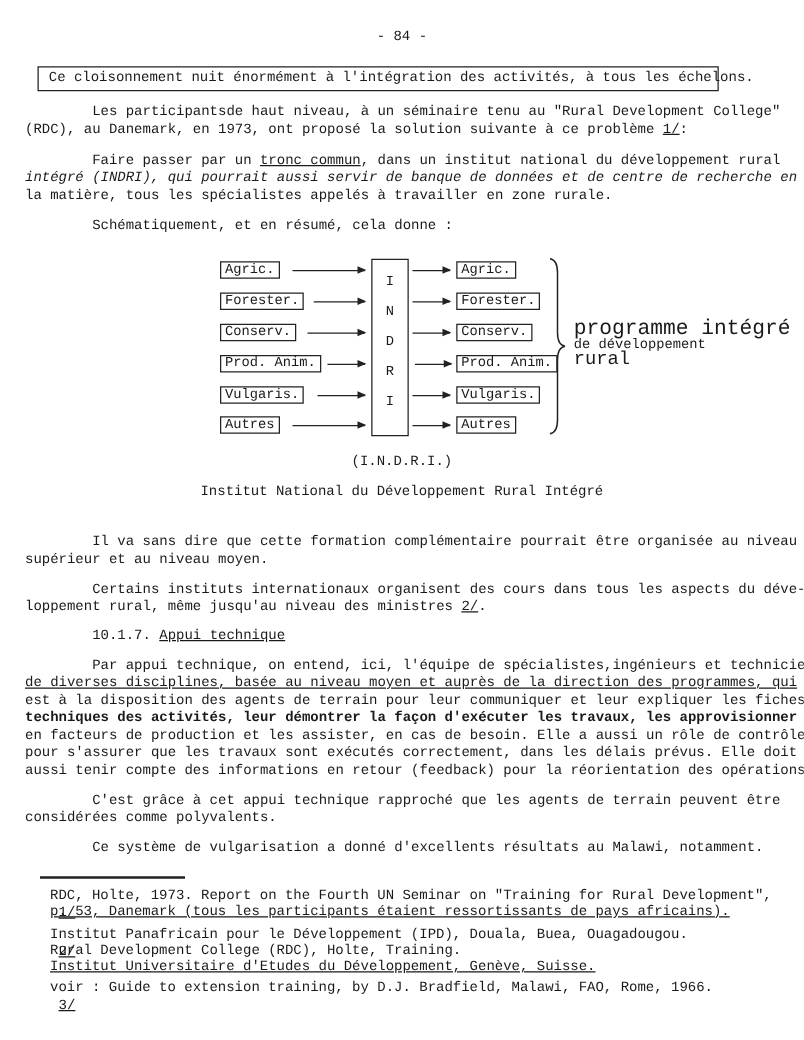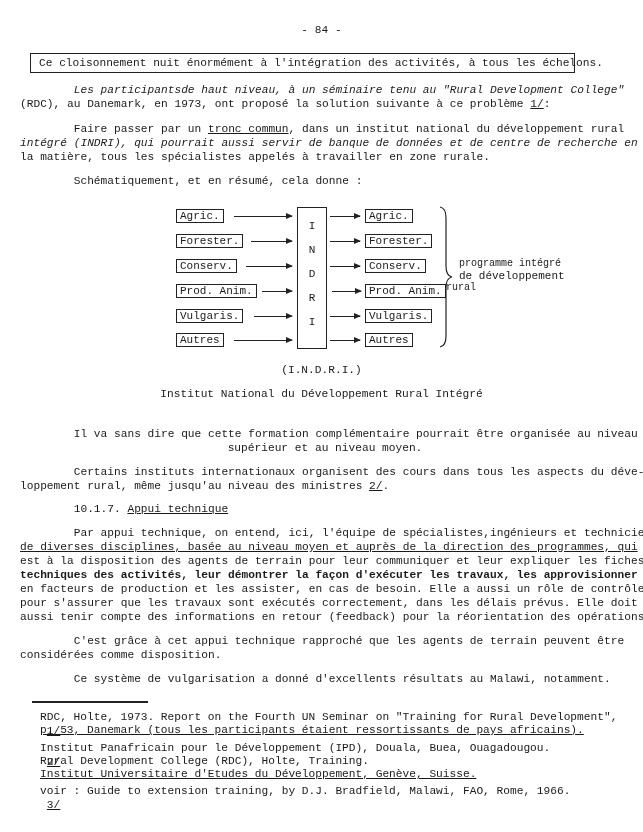--- a/index.html
+++ b/index.html
@@ -40,21 +40,21 @@
 </style>
 </head>
 <body>
 
 <div class="abs page-num">- 84 -</div>
 
 <div class="abs boxed">
   <span>Ce cloisonnement nuit énormément à l'intégration des activités, à tous les échelons.</span>
 </div>
 
-<div class="abs para" style="top:84px;font-style:italic;">        Les participantsde haut niveau, à un séminaire tenu au "Rural Development College"</div>
+<div class="abs para" style="top:84px;">        Les participantsde haut niveau, à un séminaire tenu au "Rural Development College"</div>
 <div class="abs para" style="top:98px;"><span>(RDC), au Danemark, en 1973, ont proposé la solution suivante à ce problème </span><span class="sup">1/</span><span>:</span></div>
 
 <div class="abs para" style="top:123px;"><span>        Faire passer par un </span><span class="u">tronc commun</span><span>, dans un institut national du développement rural</span></div>
 <div class="abs para" style="top:137px;font-style:italic;">intégré (INDRI), qui pourrait aussi servir de banque de données et de centre de recherche en</div>
 <div class="abs para" style="top:151px;">la matière, tous les spécialistes appelés à travailler en zone rurale.</div>
 
 <div class="abs para" style="top:175px;">        Schématiquement, et en résumé, cela donne :</div>
 
 <div>
 
@@ -91,46 +91,46 @@
   <div class="dbox" style="left:365px;top:234px;">Forester.</div>
   <div class="dbox" style="left:365px;top:259px;">Conserv.</div>
   <div class="dbox" style="left:365px;top:284px;">Prod. Anim.</div>
   <div class="dbox" style="left:365px;top:309px;">Vulgaris.</div>
   <div class="dbox" style="left:365px;top:333px;">Autres</div>
 
   <svg class="brace" width="16" height="142" viewBox="0 0 16 142">
     <path d="M2 1 Q8 2 8 12 L8 60 Q8 70 14 71 Q8 72 8 82 L8 130 Q8 140 2 141" fill="none" stroke="#222" stroke-width="1.2"></path>
   </svg>
 
-  <div class="abs" style="left:459px;top:258px;font-size:10px;line-height:12px;">programme intégré</div>
+  <div class="abs" style="left:459px;top:258px;font-size:17px;line-height:12px;">programme intégré</div>
   <div class="abs" style="left:459px;top:270px;font-size:11px;line-height:12px;">de développement</div>
-  <div class="abs" style="left:446px;top:282px;font-size:10px;line-height:12px;">rural</div>
+  <div class="abs" style="left:459px;top:282px;font-size:15px;line-height:12px;">rural</div>
 
   <div class="abs" style="left:0;width:643px;text-align:center;top:364px;">(I.N.D.R.I.)</div>
   <div class="abs" style="left:0;width:643px;text-align:center;top:388px;">Institut National du Développement Rural Intégré</div>
 </div>
 
 <div class="abs para" style="top:428px;">        Il va sans dire que cette formation complémentaire pourrait être organisée au niveau</div>
-<div class="abs para" style="top:442px;text-align:center;">supérieur et au niveau moyen.</div>
+<div class="abs para" style="top:442px;">supérieur et au niveau moyen.</div>
 
 <div class="abs para" style="top:466px;">        Certains instituts internationaux organisent des cours dans tous les aspects du déve-</div>
 <div class="abs para" style="top:480px;"><span>loppement rural, même jusqu'au niveau des ministres </span><span class="sup">2/</span><span>.</span></div>
 
 <div class="abs para" style="top:503px;"><span>        10.1.7. </span><span class="u">Appui technique</span></div>
 
 <div class="abs para" style="top:527px;">        Par appui technique, on entend, ici, l'équipe de spécialistes,ingénieurs et techniciens</div>
 <div class="abs para" style="top:541px;text-decoration:underline;">de diverses disciplines, basée au niveau moyen et auprès de la direction des programmes, qui</div>
 <div class="abs para" style="top:555px;">est à la disposition des agents de terrain pour leur communiquer et leur expliquer les fiches</div>
 <div class="abs para" style="top:569px;font-weight:bold;">techniques des activités, leur démontrer la façon d'exécuter les travaux, les approvisionner</div>
 <div class="abs para" style="top:583px;">en facteurs de production et les assister, en cas de besoin. Elle a aussi un rôle de contrôle,</div>
 <div class="abs para" style="top:597px;">pour s'assurer que les travaux sont exécutés correctement, dans les délais prévus. Elle doit</div>
 <div class="abs para" style="top:611px;">aussi tenir compte des informations en retour (feedback) pour la réorientation des opérations.</div>
 
 <div class="abs para" style="top:635px;">        C'est grâce à cet appui technique rapproché que les agents de terrain peuvent être</div>
-<div class="abs para" style="top:649px;">considérées comme disposition.</div>
+<div class="abs para" style="top:649px;">considérées comme polyvalents.</div>
 
 <div class="abs para" style="top:673px;">        Ce système de vulgarisation a donné d'excellents résultats au Malawi, notamment.</div>
 
 <div class="fn-rule"></div>
 
 <div>
   <div class="abs" style="left:20px;top:711px;">
     <span class="sup">1/</span>
   </div>
   <div class="abs" style="left:40px;top:711px;">RDC, Holte, 1973. Report on the Fourth UN Seminar on "Training for Rural Development",</div>

